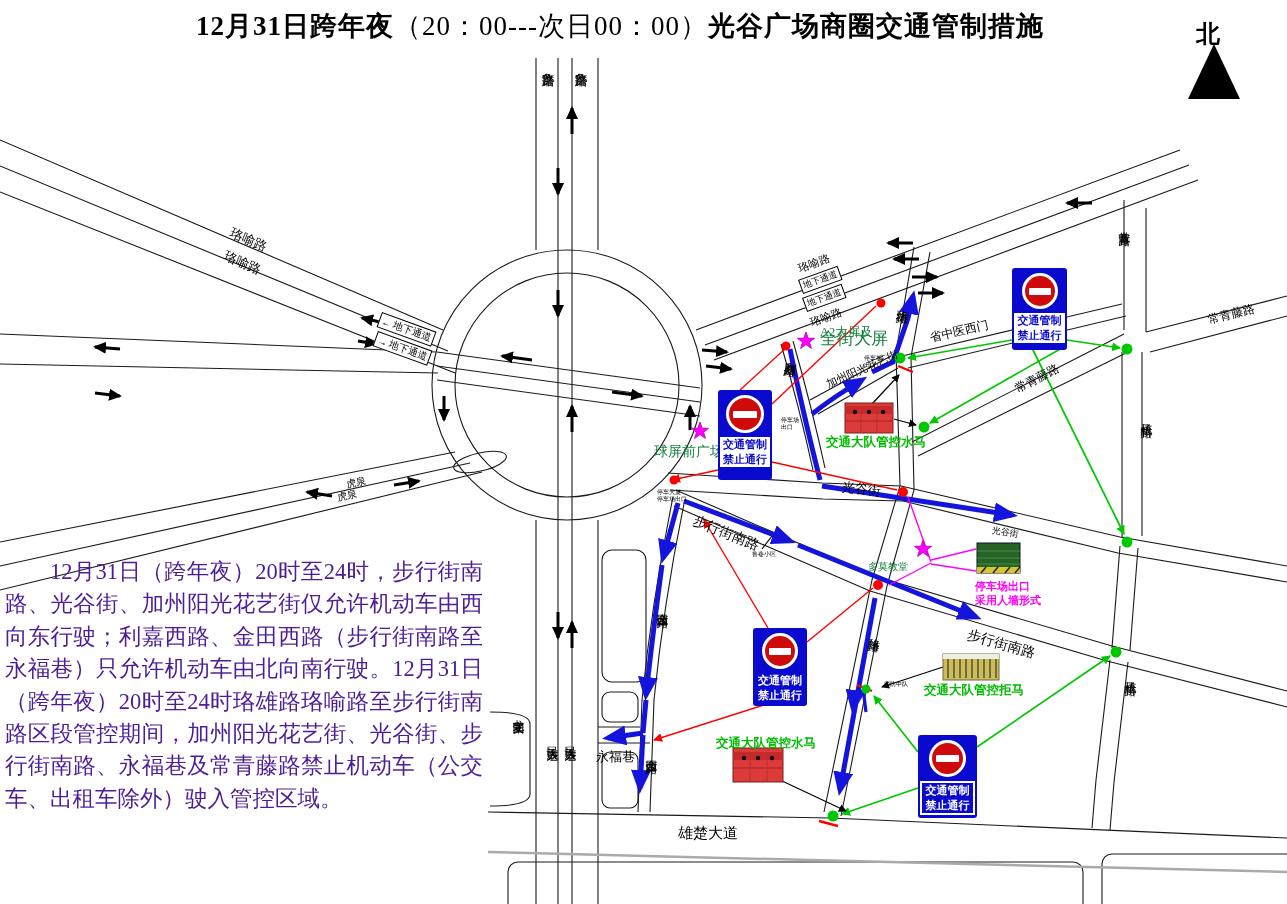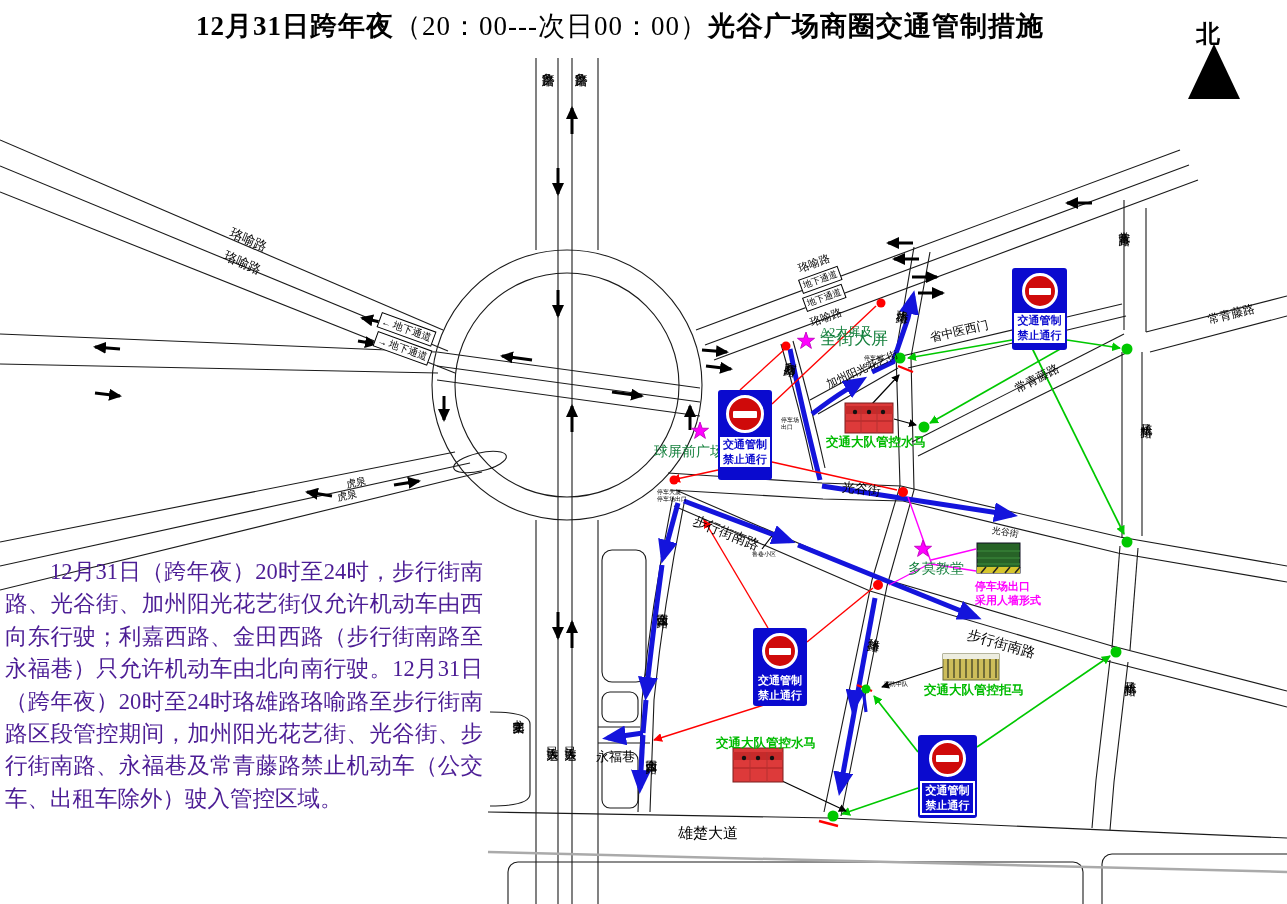--- a/index.html
+++ b/index.html
@@ -374,20 +374,20 @@
 <div class="lbl tiny" style="left:864px;top:355px;">
       <div>停车场</div>
       <div>出口</div>
     </div>
 <div class="lbl tiny" style="left:752px;top:551px;">鲁巷小区</div>
 <div class="lbl tiny" style="left:884px;top:681px;">消防中队</div>
 
 <div class="lbl red" style="left:654px;top:443px;font-size:14px;">球屏前广场</div>
 <div class="lbl red" style="left:820px;top:324px;font-size:12.5px;">A2大屏及</div>
 <div class="lbl red" style="left:820px;top:327px;font-size:17px;text-align:center;">全街大屏</div>
-<div class="lbl red" style="left:908px;top:560px;font-size:14px;">多莫教堂</div>
+<div class="lbl red" style="left:868px;top:560px;font-size:10px;">多莫教堂</div>
 <div class="lbl green" style="left:826px;top:434px;font-size:12.5px;">交通大队管控水马</div>
 <div class="lbl green" style="left:716px;top:735px;font-size:12.5px;">交通大队管控水马</div>
 <div class="lbl green" style="left:924px;top:682px;font-size:12.5px;">交通大队管控拒马</div>
 <div class="lbl mag" style="left:975px;top:579px;font-size:11px;">停车场出口</div>
 <div class="lbl mag" style="left:975px;top:593px;font-size:11px;">采用人墙形式</div>
 
 </div>
 
 </body></html>

